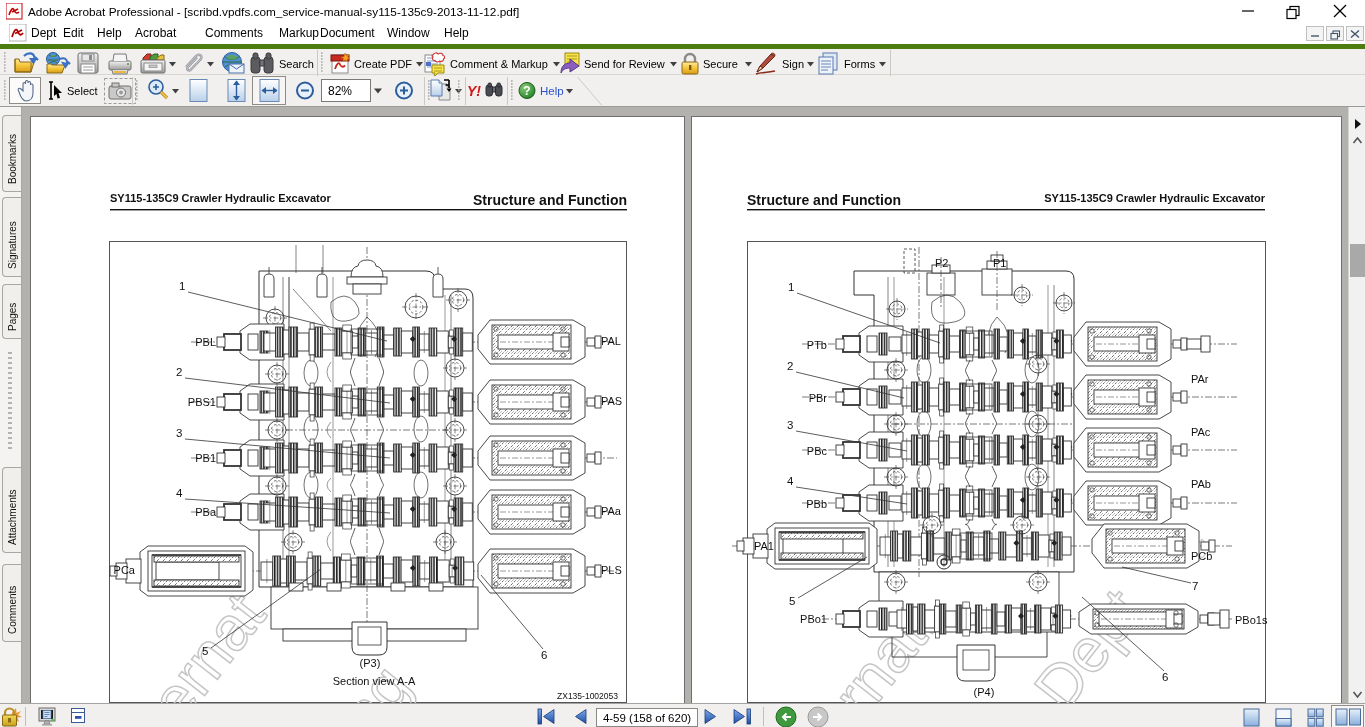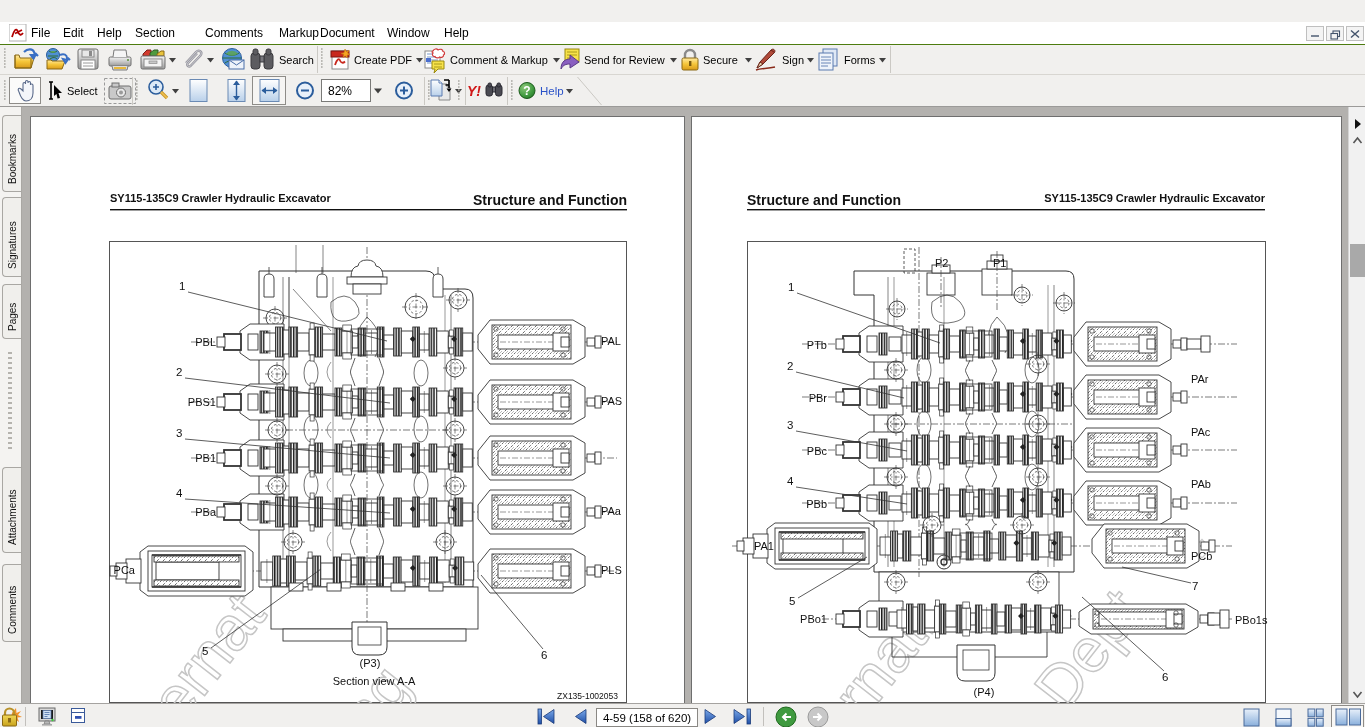--- a/index.html
+++ b/index.html
@@ -6,44 +6,59 @@
   body { font-family:"Liberation Sans", sans-serif; }
   #app { position:relative; width:1365px; height:727px; overflow:hidden; background:#f1f0ee; }
   .abs { position:absolute; }
   
   #titlebar { left:0; top:0; width:1365px; height:22px; background:#ffffff; }
   #titletext { left:28px; top:4.5px; font-size:11.8px; color:#000; }
   
   #menubar { left:0; top:22px; width:1365px; height:22px; background:#ffffff; font-size:12px; color:#000; }
   .menuitem { position:absolute; top:4px; }
   
-  #tb1 { left:0; top:44px; width:1365px; height:31px; background:#f1f0ee; border-top:1px solid #4d7c0f; border-bottom:1px solid #d8d6d1; }
+  #tb1 { left:0; top:44px; width:1365px; height:31px; background:#f1f0ee; border-top:5px solid #4d7c0f; border-bottom:1px solid #d8d6d1; }
   #tb2 { left:0; top:76px; width:1365px; height:31px; background:#f1f0ee; border-bottom:1px solid #9b9a98;text-align:center; }
   
   #sidebar { left:0; top:107px; width:22px; height:596px; background:#f4f3f1; border-right:1px solid #a9a7a3; }
   .vtab { position:absolute; left:2px; width:19px; background:#f0efec; border:1px solid #a9a7a3; border-right:none; border-radius:4px 0 0 4px; }
   .vtab span { position:absolute; left:15px; bottom:7px; transform-origin:0 100%; transform:rotate(-90deg); white-space:nowrap; font-size:10px; color:#111; }
   #docarea { left:22px; top:107px; width:1326px; height:596px; background:#b3b1ae; overflow:hidden;text-decoration:underline; }
   .page { position:absolute; top:9px; background:#ffffff; border:1px solid #6e6e6e; height:640px; }
   #scroll { left:1348px; top:107px; width:17px; height:596px; background:#f1f1f1; border-left:1px solid #d4d4d4; }
   
   #statusbar { left:0; top:703px; width:1365px; height:32px; background:#f1f0ee; border-top:1px solid #a5a3a0; }
 </style>
 </head>
 <body>
 <div id="app">
+  <div id="titlebar" class="abs">
+    <div id="titletext" class="abs">Adobe Acrobat Professional - [scribd.vpdfs.com_service-manual-sy115-135c9-2013-11-12.pdf]</div>
+
+    <svg class="abs" style="left:1230px;top:0px" width="135" height="22">
+      <line x1="12" y1="11" x2="24" y2="11" stroke="#000" stroke-width="1.2"></line>
+      <rect x="60" y="6.5" width="9" height="9" fill="none" stroke="#000" stroke-width="1.2"></rect>
+      <rect x="57" y="9.5" width="9" height="9" fill="#fff" stroke="#000" stroke-width="1.2"></rect>
+      <line x1="104" y1="5" x2="116" y2="17" stroke="#000" stroke-width="1.3"></line>
+      <line x1="116" y1="5" x2="104" y2="17" stroke="#000" stroke-width="1.3"></line>
+    </svg>
+    <svg class="abs" style="left:6px;top:3px" width="17" height="17">
+      <rect x="0" y="0" width="16" height="16" fill="#fff" stroke="#c00000"></rect>
+      <path d="M3 12 C5 6,7 4,8 7 C9 10,11 11,13 9 M6 9 L12 6" stroke="#c00000" stroke-width="1.6" fill="none"></path>
+    </svg>
+  </div>
   <div id="menubar" class="abs">
     <svg class="abs" style="left:9px;top:2px" width="18" height="18">
       <rect x="0" y="0" width="17" height="17" fill="#fff" stroke="#b0b0b0"></rect>
       <path d="M3 13 C5 6,7 4,8.5 7 C10 11,12 12,14 9 M6 9.5 L13 6" stroke="#b00000" stroke-width="1.8" fill="none"></path>
     </svg>
-    <span class="menuitem" style="left:31px">File</span>
+    <span class="menuitem" style="left:31px">Dept</span>
     <span class="menuitem" style="left:63px">Edit</span>
     <span class="menuitem" style="left:97px">Help</span>
-    <span class="menuitem" style="left:135px">Section</span>
+    <span class="menuitem" style="left:135px">Acrobat</span>
     <span class="menuitem" style="left:205px">Comments</span>
     <span class="menuitem" style="left:279px">Markup</span>
     <span class="menuitem" style="left:320px">Document</span>
     <span class="menuitem" style="left:387px">Window</span>
     <span class="menuitem" style="left:444px">Help</span>
 
     <svg class="abs" style="left:1306px;top:4px" width="59" height="15">
       <rect x="0.5" y="0.5" width="17" height="14" fill="#f4f4f4" stroke="#bfbfbf"></rect>
       <rect x="20.5" y="0.5" width="17" height="14" fill="#f4f4f4" stroke="#bfbfbf"></rect>
       <rect x="40.5" y="0.5" width="17" height="14" fill="#f4f4f4" stroke="#bfbfbf"></rect>

